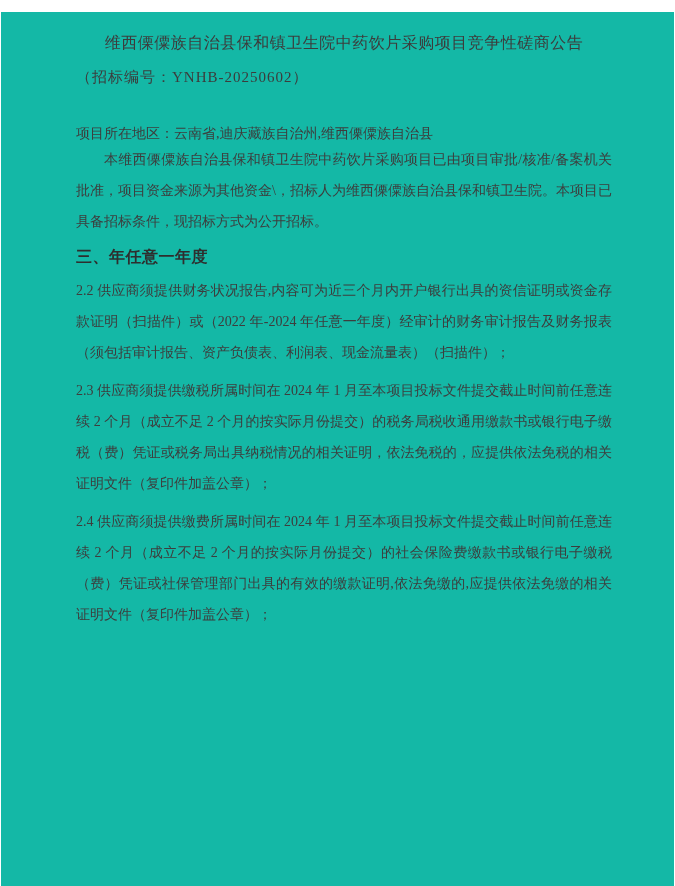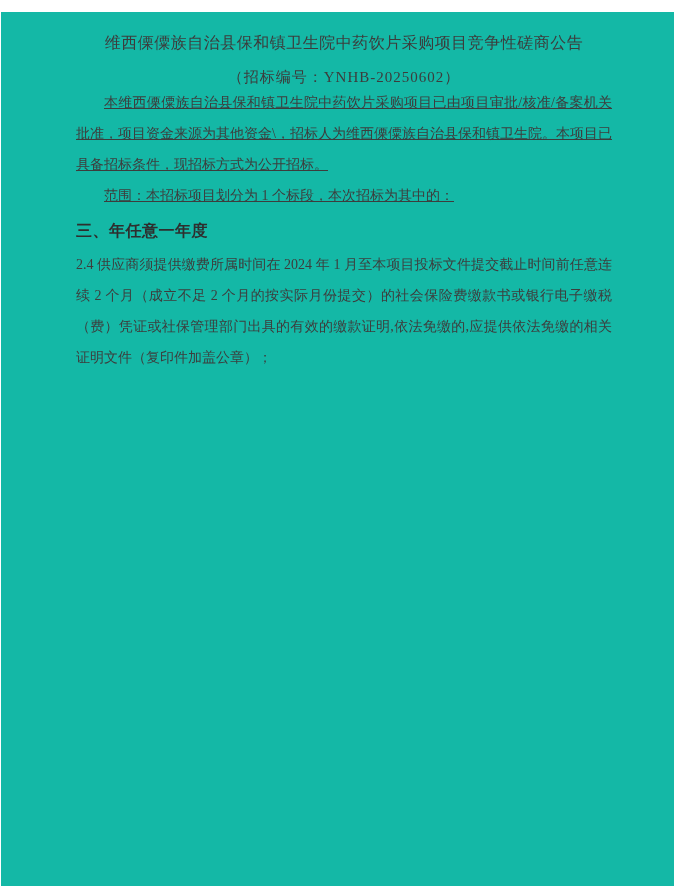--- a/index.html
+++ b/index.html
@@ -16,21 +16,21 @@
     padding: 20px 62px 0 75px;
   }
   .doc-title {
     text-align: center;
     font-size: 16px;
     line-height: 22px;
     letter-spacing: 0.5px;
     color: #3c3c3c;
   }
   .doc-subtitle {
-    text-align: center;
+    text-align: left;
     font-size: 15px;
     line-height: 20px;
     letter-spacing: 1px;
     margin-top: 13px;
     color: #3c3c3c;
   }
   .region-line {
     margin-top: 36px;
     font-size: 14px;
     line-height: 21px;
@@ -45,41 +45,43 @@
     margin-bottom: 3px;
     letter-spacing: 0.5px;
   }
   p.body-para {
     margin: 0;
     font-size: 14px;
     line-height: 31px;
     text-align: justify;
     color: #3d3d3d;
   }
-  p.indent { text-indent: 2em; text-decoration: underline; }
+  p.indent { text-indent: 2em; }
   p.clause { margin-top: 7px; text-indent: 0; }
 </style>
 </head>
 <body>
 
 <div class="page">
 
   <div class="doc-title">维西傈僳族自治县保和镇卫生院中药饮片采购项目竞争性磋商公告</div>
 
   <div class="doc-subtitle">（招标编号：YNHB-20250602）</div>
 
+  <div class="region-line">项目所在地区：云南省,迪庆藏族自治州,维西傈僳族自治县</div>
 
 
   <p class="body-para indent">本维西傈僳族自治县保和镇卫生院中药饮片采购项目已由项目审批/核准/备案机关批准，项目资金来源为其他资金\，招标人为维西傈僳族自治县保和镇卫生院。本项目已具备招标条件，现招标方式为公开招标。</p>
 
 
 
-  <p class="body-para indent">范围：本招标项目划分为 1 个标段，本次招标为其中的：</p>
 
 
   <div class="sec-heading">三、年任意一年度</div>
 
 
+  <p class="body-para clause">2.2 供应商须提供财务状况报告,内容可为近三个月内开户银行出具的资信证明或资金存款证明（扫描件）或（2022 年-2024 年任意一年度）经审计的财务审计报告及财务报表（须包括审计报告、资产负债表、利润表、现金流量表）（扫描件）；</p>
 
+  <p class="body-para clause">2.3 供应商须提供缴税所属时间在 2024 年 1 月至本项目投标文件提交截止时间前任意连续 2 个月（成立不足 2 个月的按实际月份提交）的税务局税收通用缴款书或银行电子缴税（费）凭证或税务局出具纳税情况的相关证明，依法免税的，应提供依法免税的相关证明文件（复印件加盖公章）；</p>
 
   <p class="body-para clause">2.4 供应商须提供缴费所属时间在 2024 年 1 月至本项目投标文件提交截止时间前任意连续 2 个月（成立不足 2 个月的按实际月份提交）的社会保险费缴款书或银行电子缴税（费）凭证或社保管理部门出具的有效的缴款证明,依法免缴的,应提供依法免缴的相关证明文件（复印件加盖公章）；</p>
 
 </div>
 
 </body></html>

